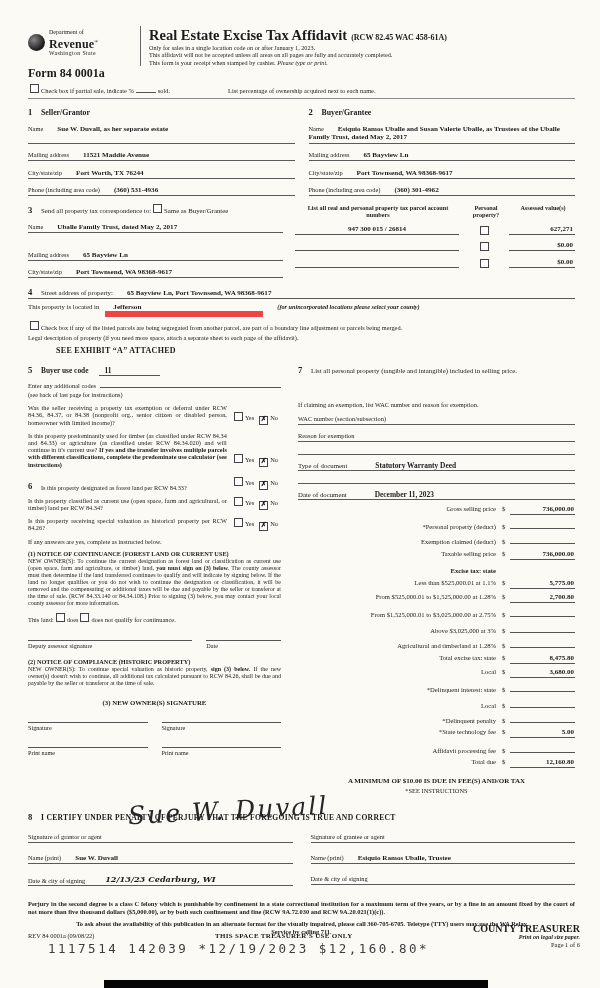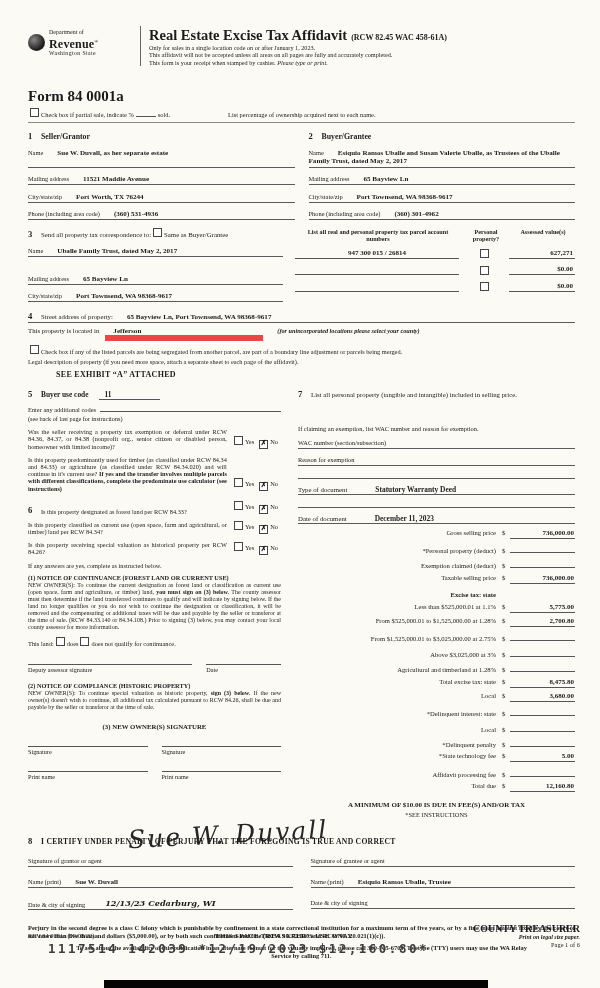--- a/index.html
+++ b/index.html
@@ -13,21 +13,21 @@
   .logorow{display:flex;align-items:center;gap:4px}
   .logocircle{width:17px;height:17px;border-radius:50%;background:radial-gradient(circle at 35% 35%,#888 0%,#1e1e1e 65%);flex:none}
   .deptof{font-size:6px;line-height:6.5px}
   .dorname{font-size:12px;font-weight:bold;line-height:11px;letter-spacing:.2px}
   .reg{font-size:5px;vertical-align:super}
   .wastate{font-size:5.8px;letter-spacing:.4px;line-height:7px}
   .titleblk{border-left:1px solid #666;padding-left:8px;flex:1}
   .ftitle{font-size:14.5px;font-weight:bold;line-height:15px}
   .frcw{font-size:8px;font-weight:bold}
   .fnote{font-size:6.2px;line-height:7.4px}
-  .formno{font-size:15px;font-weight:bold;margin-top:22px}
+  .formno{font-size:12px;font-weight:bold;margin-top:0}
   .psrow{display:flex;align-items:baseline;font-size:6.4px;margin-top:3px;border-bottom:1px solid #8a8a8a;padding-bottom:4px}
   .blank18{display:inline-block;width:20px;border-bottom:1px solid #555;height:6px;margin:0 2px}
   .own{margin-left:58px}
   
   .cb{display:inline-block;width:7px;height:7px;border:1px solid #444;font-size:7px;line-height:6.5px;text-align:center;vertical-align:-1px;margin:0 2px;flex:none;background:#fff}
   .cb span{display:block;font-weight:bold;margin-top:-1px}
   
   .sect{display:flex;align-items:baseline;margin-top:8px}
   .snum{font-size:8.6px;font-weight:bold;width:13px;flex:none}
   .stitle{font-size:7.8px;font-weight:bold}
@@ -41,21 +41,21 @@
   .cols3{display:flex;gap:12px}
   .c3l{flex:0 0 255px;min-width:0}
   .c3r{flex:1;min-width:0}
   .c3intro{font-size:6.8px}
   .c3same{font-size:6.8px}
   .ptable{font-size:6.2px;margin-top:8px}
   .phead{display:flex;text-align:center;line-height:7px}
   .pc1{flex:1 1 52%;padding:0 2px;min-width:0}
   .pc2{flex:0 0 50px}
   .pc3{flex:0 0 64px}
-  .prow{display:flex;align-items:center;margin-top:6.5px}
+  .prow{display:flex;align-items:flex-end;margin-top:6.5px}
   .pacct{border-bottom:1px solid #555;font-weight:bold;font-size:7px;min-height:9px;text-align:center}
   .pcheck{text-align:center}
   .pval{border-bottom:1px solid #555;text-align:right;font-weight:bold;font-size:7px;min-height:9px;padding-right:2px}
   
   .s4row{display:flex;align-items:baseline;border-bottom:1px solid #5a5a5a;margin-top:9px;padding-bottom:1px}
   .s4lbl{font-size:6.8px;padding-right:6px}
   .s4loc{display:flex;align-items:baseline;margin-top:4px}
   .locval{border-bottom:6px solid #ef4444;width:150px;font-weight:bold;font-size:7.1px;padding-left:8px}
   .uninc{font-size:6.2px;font-style:italic;font-weight:bold;margin-left:14px}
   .s4seg{display:flex;align-items:baseline;font-size:6.3px;margin-top:4px}
@@ -116,21 +116,21 @@
   .perjury{margin-top:14px;font-size:6.4px;line-height:7.6px;text-align:justify;font-weight:bold}
   .perjury .lead{font-weight:bold}
   .access{margin-top:5px;font-size:6.4px;line-height:7.6px;text-align:center;padding:0 40px;font-weight:bold}
   
   .footrow{position:absolute;left:28px;right:20px;top:923px;display:flex;align-items:center;justify-content:space-between;font-size:6.4px}
   .tsu{font-size:7px;letter-spacing:.3px}
   .ctblock{text-align:right}
   .ct{font-size:10px}
   .lp{font-size:6px}
   .pg{font-size:6.4px;margin-top:1px}
-  .stamp{position:absolute;left:48px;top:941px;font-family:"DejaVu Sans Mono",monospace;font-size:12.5px;letter-spacing:2.5px;font-weight:bold;color:#3d3d3d;white-space:nowrap}
+  .stamp{position:absolute;left:48px;top:941px;font-family:"DejaVu Sans Mono",monospace;font-size:12.5px;letter-spacing:2.5px;font-weight:normal;color:#3d3d3d;white-space:nowrap}
   .blackbar{position:absolute;left:104px;bottom:0;width:384px;height:8px;background:#050505}
 </style>
 </head>
 <body>
 
 <div class="page">
 
   <div class="hdr">
     <div class="logo">
       <div class="logorow">

